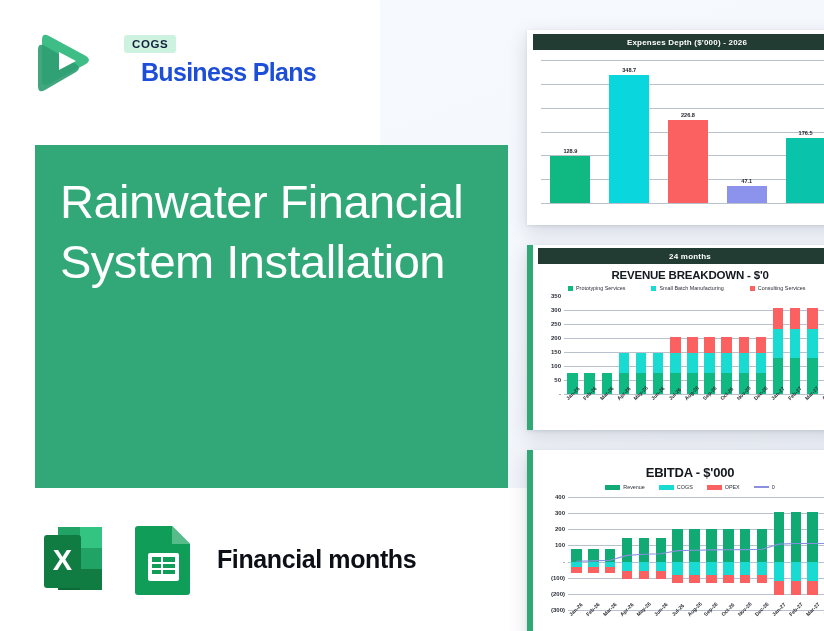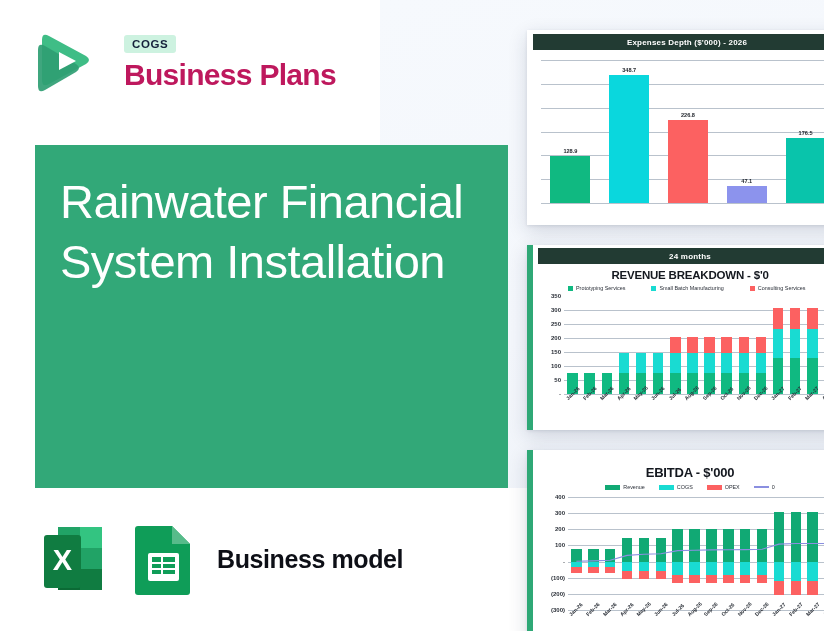--- a/index.html
+++ b/index.html
@@ -24,22 +24,22 @@
   
   .logo-wrap { position: absolute; left: 32px; top: 26px; width: 300px; height: 70px; }
   .logo-mark { position: absolute; left: 0; top: 2px; width: 62px; height: 64px; }
   .brand-text { position: absolute; left: 92px; top: 8px; }
   .ready-badge {
     display: inline-block; background: #cdf2e0; color: #14203a;
     font-size: 11.5px; font-weight: 700; letter-spacing: .6px;
     padding: 3px 8px 3px 8px; border-radius: 3px;
   }
   .brand-name {
-    margin-top: 5px; font-size: 30px; font-weight: 800; color: #be185d;
-    letter-spacing: -0.7px; white-space: nowrap;
+    margin-top: 5px; font-size: 25px; font-weight: 800; color: #1d4ed8;
+    letter-spacing: -0.7px; white-space: nowrap; margin-left: 17px;
   }
 
   
   .hero-title {
     position: absolute; left: 60px; top: 172px; width: 430px;
     color: #ffffff; font-size: 47px; line-height: 60px; font-weight: 400;
     letter-spacing: -0.5px;
   }
 
   
@@ -147,21 +147,21 @@
         <path d="M40 5 l18 18 h-18 z" fill="#57bb8a"></path>
         <rect x="16" y="32" width="31" height="28" rx="2" fill="#ffffff"></rect>
         <rect x="20" y="36" width="9" height="5" fill="#0f9d58"></rect>
         <rect x="31" y="36" width="12" height="5" fill="#0f9d58"></rect>
         <rect x="20" y="43" width="9" height="4" fill="#0f9d58"></rect>
         <rect x="31" y="43" width="12" height="4" fill="#0f9d58"></rect>
         <rect x="20" y="49" width="9" height="4" fill="#0f9d58"></rect>
         <rect x="31" y="49" width="12" height="4" fill="#0f9d58"></rect>
       </svg>
     </div>
-    <div class="footer-label">Business model</div>
+    <div class="footer-label">Financial months</div>
   </div>
 
   <div class="card" id="card-expenses">
     <div class="card-banner">Expenses Depth ($'000) - 2026</div>
     <div class="plot" id="ex-plot">
       <div id="ex-grid">
           <div class="gridline" style="top: 0px;"></div>
           <div class="gridline" style="top: 23.8333px;"></div>
           <div class="gridline" style="top: 47.6667px;"></div>
           <div class="gridline" style="top: 71.5px;"></div>

